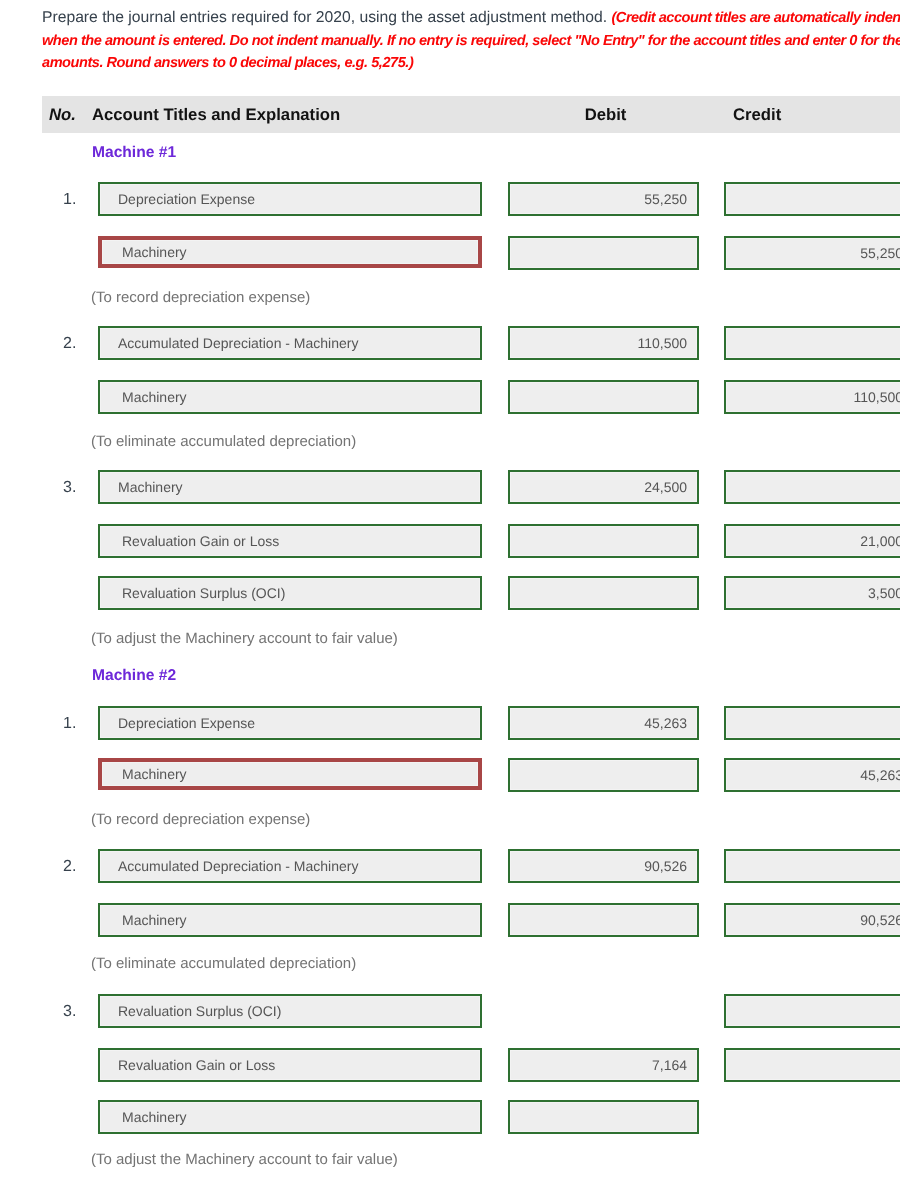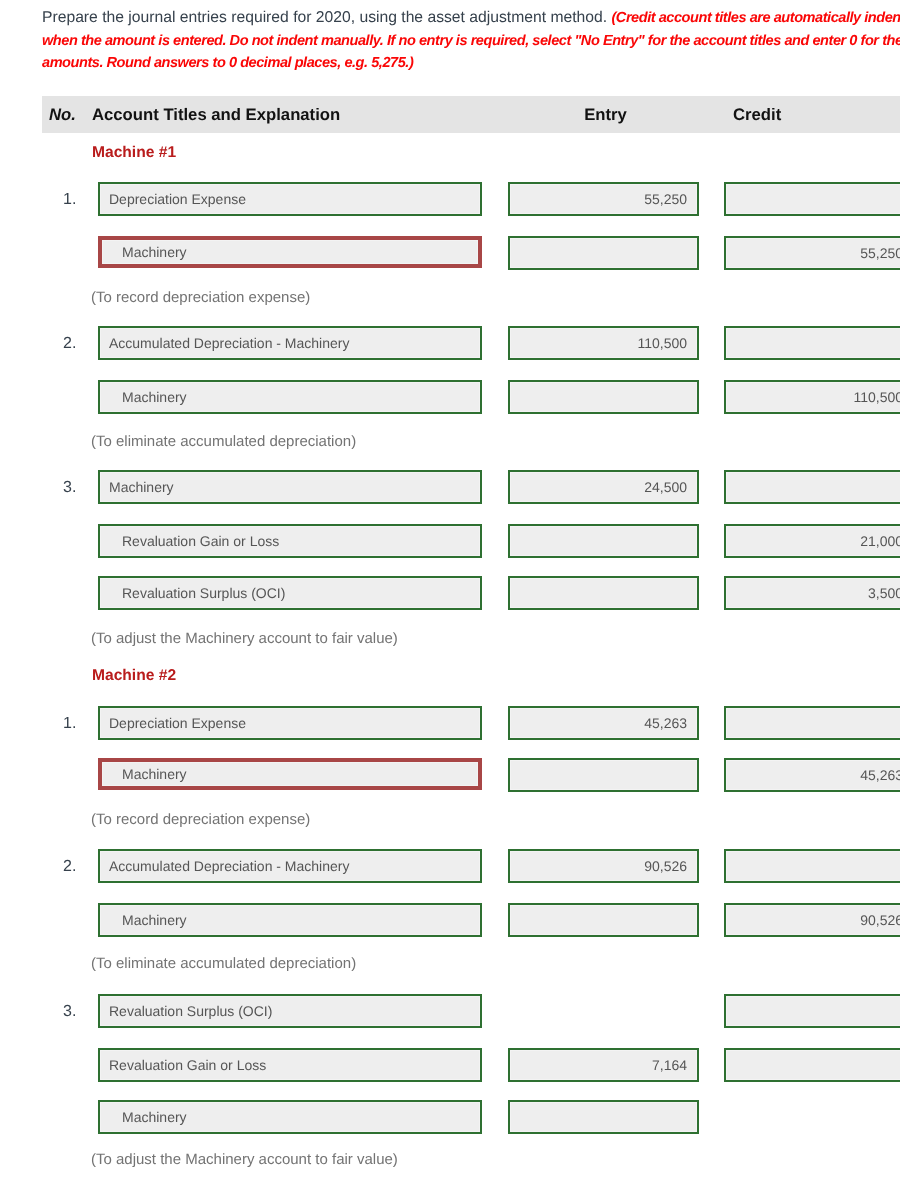--- a/index.html
+++ b/index.html
@@ -25,44 +25,44 @@
   .hdr .c-credit{left:691px;width:191px;}
 
   
   .row{position:absolute;left:0;width:900px;height:34px;}
   .num{position:absolute;left:23px;top:0;width:38px;height:34px;line-height:35px;
        text-align:left;font-size:16px;color:#36414c;}
   .fld{position:absolute;top:0;box-sizing:border-box;height:34px;
        background:#eeeeee;border:2px solid #2e7031;
        box-shadow:inset 0 0 0 1px #f3f3f3;
        font-size:14px;color:#555555;line-height:30px;white-space:nowrap;overflow:hidden;}
-  .fld.acct{left:58px;width:384px;padding-left:9px;}
+  .fld.acct{left:58px;width:384px;padding-left:18px;}
   .fld.acct.ind{padding-left:22px;}
   .fld.err{border:4px solid #a84646;height:32px;margin-top:0px;line-height:25px;}
   .fld.err.acct{padding-left:7px;}
   .fld.err.acct.ind{padding-left:20px;}
   .fld.debit{left:468px;width:191px;text-align:right;padding-right:10px;}
   .fld.credit{left:684px;width:191px;text-align:right;padding-right:10px;}
 
   .expl{position:absolute;left:51px;height:20px;line-height:20px;
         font-size:15px;color:#737373;white-space:nowrap;}
   .sect{position:absolute;left:52px;height:20px;line-height:20px;
-        font-size:15.6px;font-weight:700;color:#b91c1c;white-space:nowrap;}
+        font-size:15.6px;font-weight:700;color:#6d28d9;white-space:nowrap;}
 </style>
 </head>
 <body>
 
 <div class="page">
 
   <p class="intro"><span>Prepare the journal entries required for 2020, using the asset adjustment method. </span><span class="note">(Credit account titles are automatically indented when the amount is entered. Do not indent manually. If no entry is required, select "No Entry" for the account titles and enter 0 for the amounts. Round answers to 0 decimal places, e.g. 5,275.)</span></p>
 
   <div class="hdr">
     <div class="hcell c-no">No.</div>
     <div class="hcell c-acct">Account Titles and Explanation</div>
-    <div class="hcell c-debit">Entry</div>
+    <div class="hcell c-debit">Debit</div>
     <div class="hcell c-credit">Credit</div>
   </div>
 
   <div id="body-rows">
       <div class="sect" style="top: 142.8px;">Machine #1</div>
       <div class="row" style="top: 181.8px;">
         <div class="num">1.</div>
         <div class="fld acct">Depreciation Expense</div>
         <div class="fld debit">55,250</div>
         <div class="fld credit"></div>

